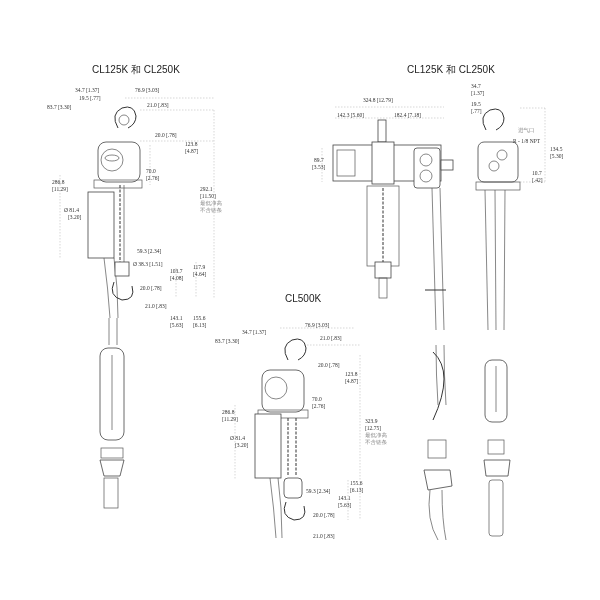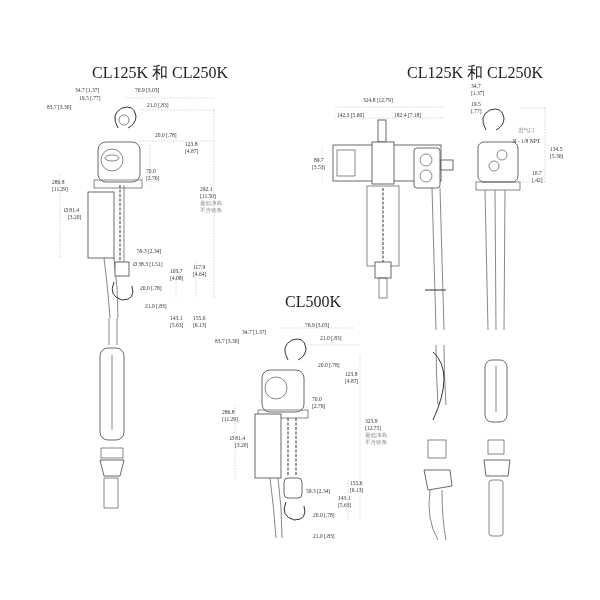--- a/index.html
+++ b/index.html
@@ -1,17 +1,17 @@
 <!DOCTYPE html>
 <html><head>
 <meta charset="utf-8">
 <style>
   html,body{margin:0;padding:0;background:#fff;}
   body{width:600px;height:600px;position:relative;overflow:hidden;font-family:"DejaVu Serif","Liberation Serif",serif;}
-  .title{position:absolute;font-size:16px;color:#222;font-family:Liberation Serif, serif;white-space:nowrap;}
+  .title{position:absolute;font-size:10px;color:#222;font-family:Liberation Sans, sans-serif;white-space:nowrap;}
   .dim{position:absolute;font-size:5.5px;color:#333;font-family:"Liberation Serif",serif;white-space:nowrap;line-height:7px;}
   .note{position:absolute;font-size:5.5px;color:#888;font-family:"DejaVu Sans",sans-serif;white-space:nowrap;line-height:7px;}
   svg{position:absolute;left:0;top:0;}
   .ln{stroke:#555;stroke-width:0.7;fill:none;}
   .dk{stroke:#333;stroke-width:1;fill:none;}
   .dl{stroke:#999;stroke-width:0.4;fill:none;stroke-dasharray:1.5 1.5;}
   .fl{fill:#fff;stroke:#444;stroke-width:0.8;}
 </style>
 </head>
 <body>

